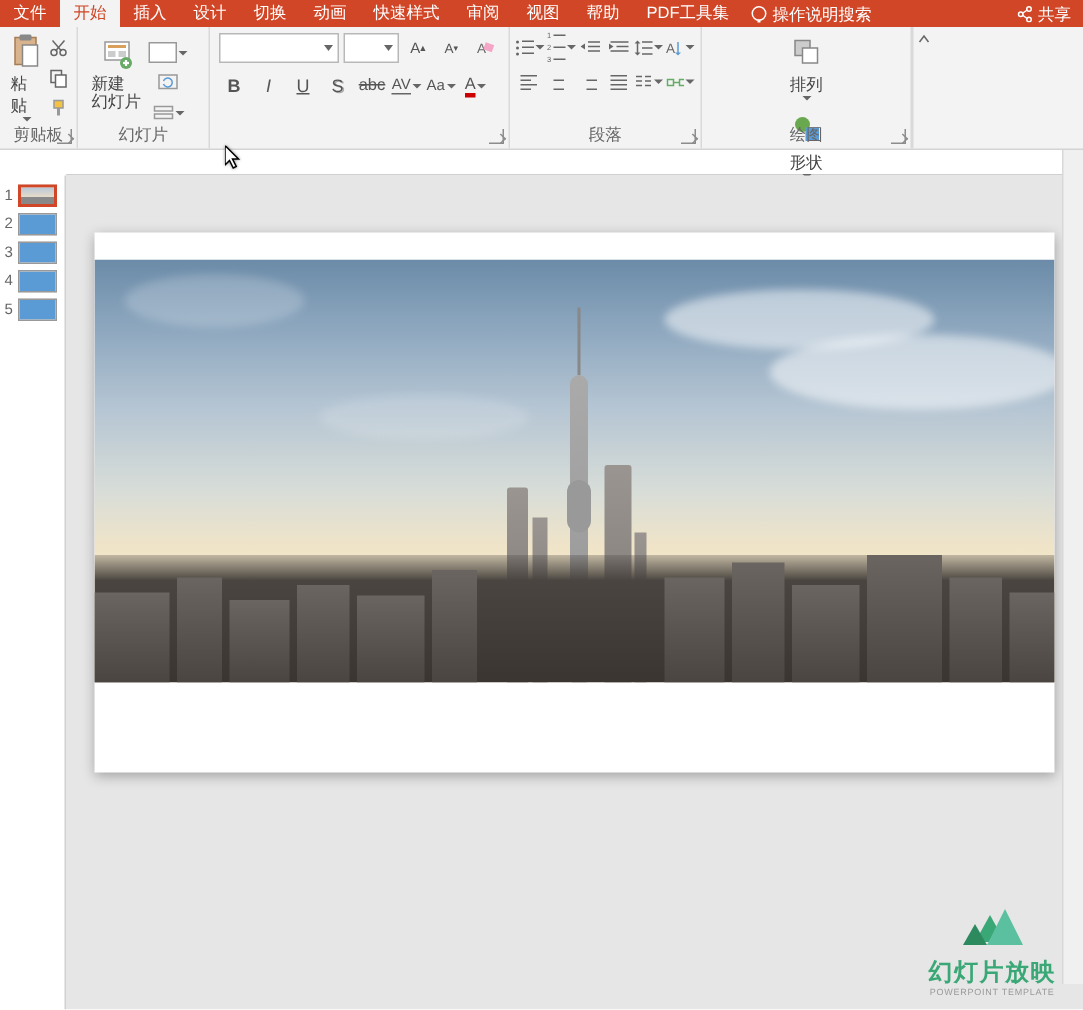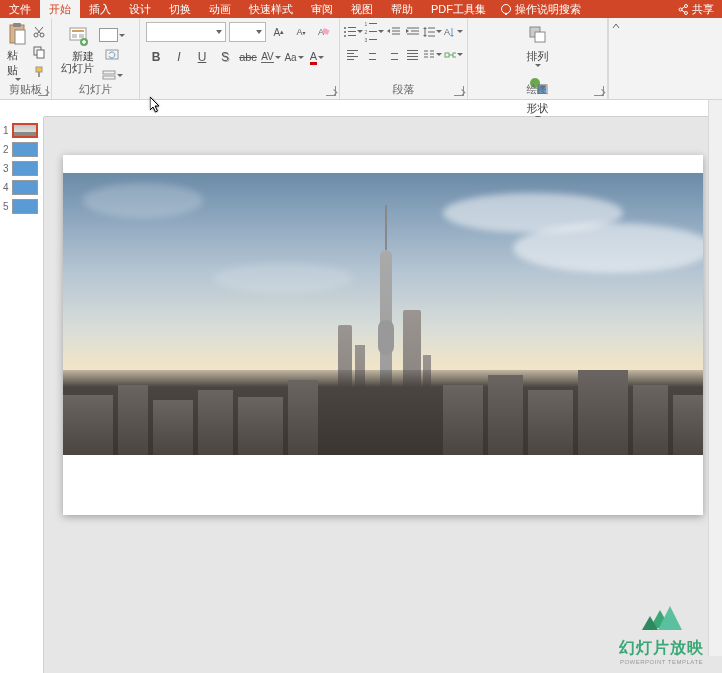--- a/index.html
+++ b/index.html
@@ -153,21 +153,21 @@
       <div class="big-btn">
         <svg class="icon-box" viewBox="0 0 20 24">
             <rect x="2" y="4" width="16" height="12" fill="#fff" stroke="#999"></rect>
             <rect x="4" y="6" width="12" height="2" fill="#d9a05b"></rect>
             <rect x="4" y="10" width="5" height="4" fill="#ccc"></rect>
             <rect x="11" y="10" width="5" height="4" fill="#ccc"></rect>
             <circle cx="16" cy="18" r="4" fill="#6a6"></circle>
             <line x1="16" y1="16" x2="16" y2="20" stroke="#fff" stroke-width="1.5"></line>
             <line x1="14" y1="18" x2="18" y2="18" stroke="#fff" stroke-width="1.5"></line>
           </svg>
-        <span style="white-space:pre-line;text-align:right;line-height:1.1">新建
+        <span style="white-space:pre-line;text-align:left;line-height:1.1">新建
 幻灯片</span>
       </div>
       <div class="layout-col">
         <div class="mini-btn" style="width:26px">
             <div class="layout-item"></div>
             <span class="drop-arrow"></span>
           </div>
         <div class="mini-btn" style="width:26px">
             <svg width="14" height="12" viewBox="0 0 14 12">
               <rect x="1" y="1" width="12" height="9" fill="none" stroke="#999"></rect>

